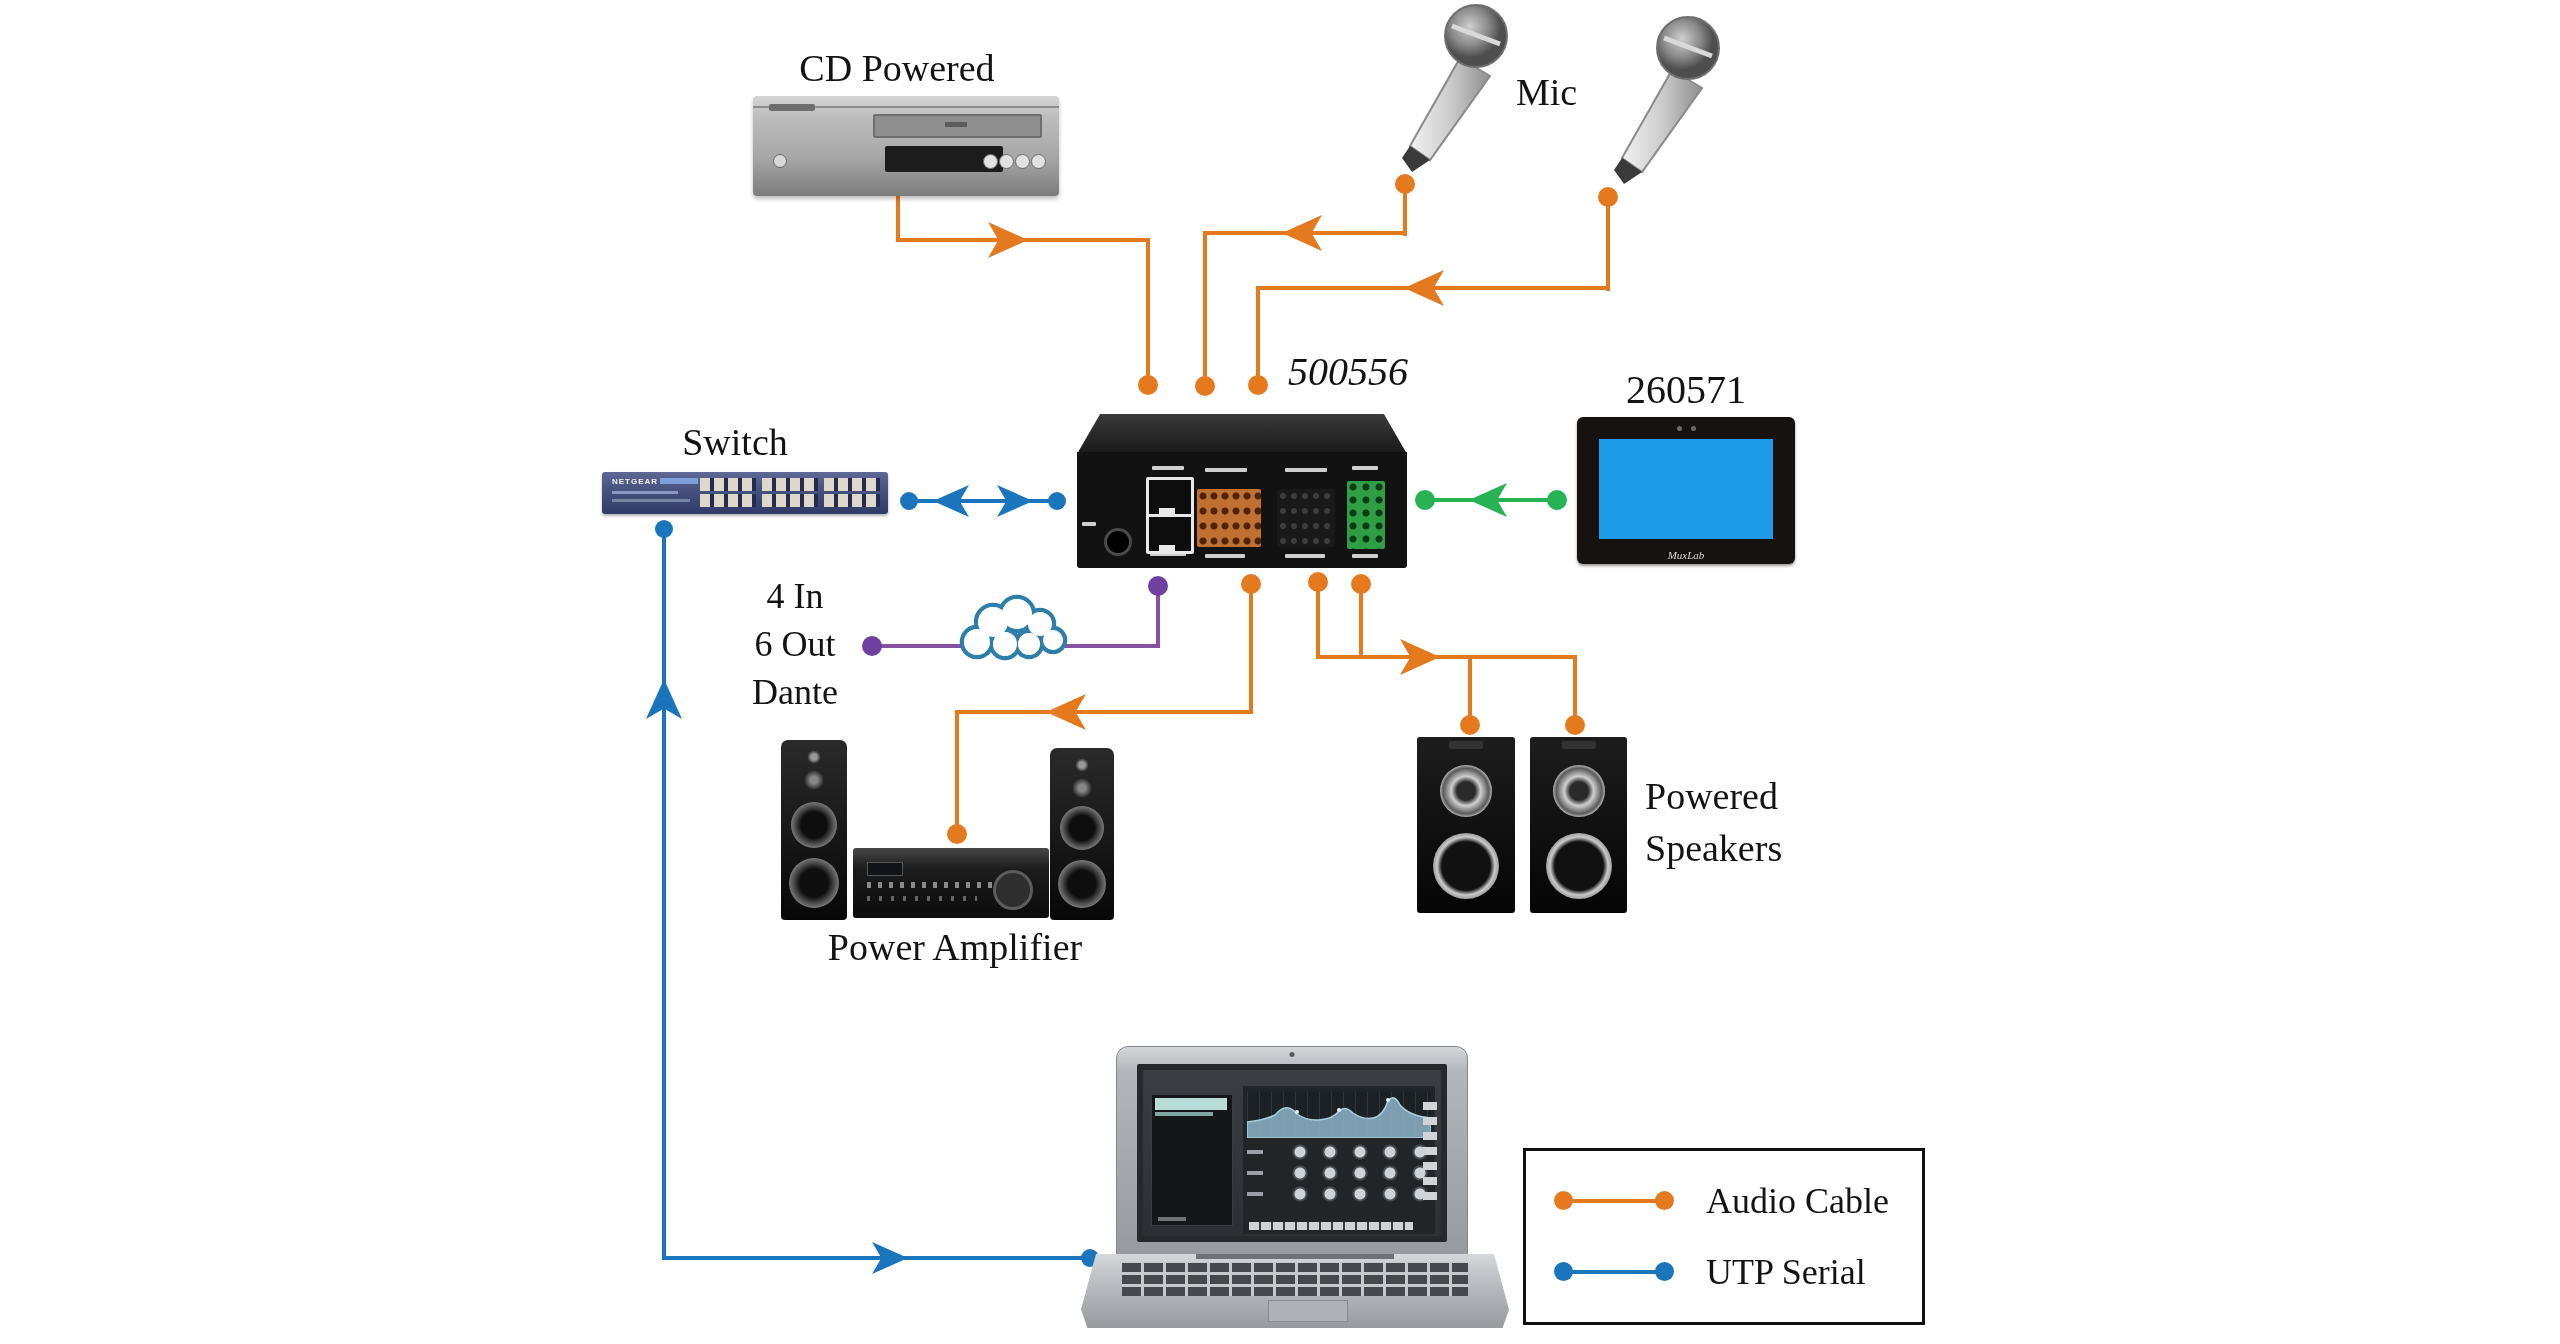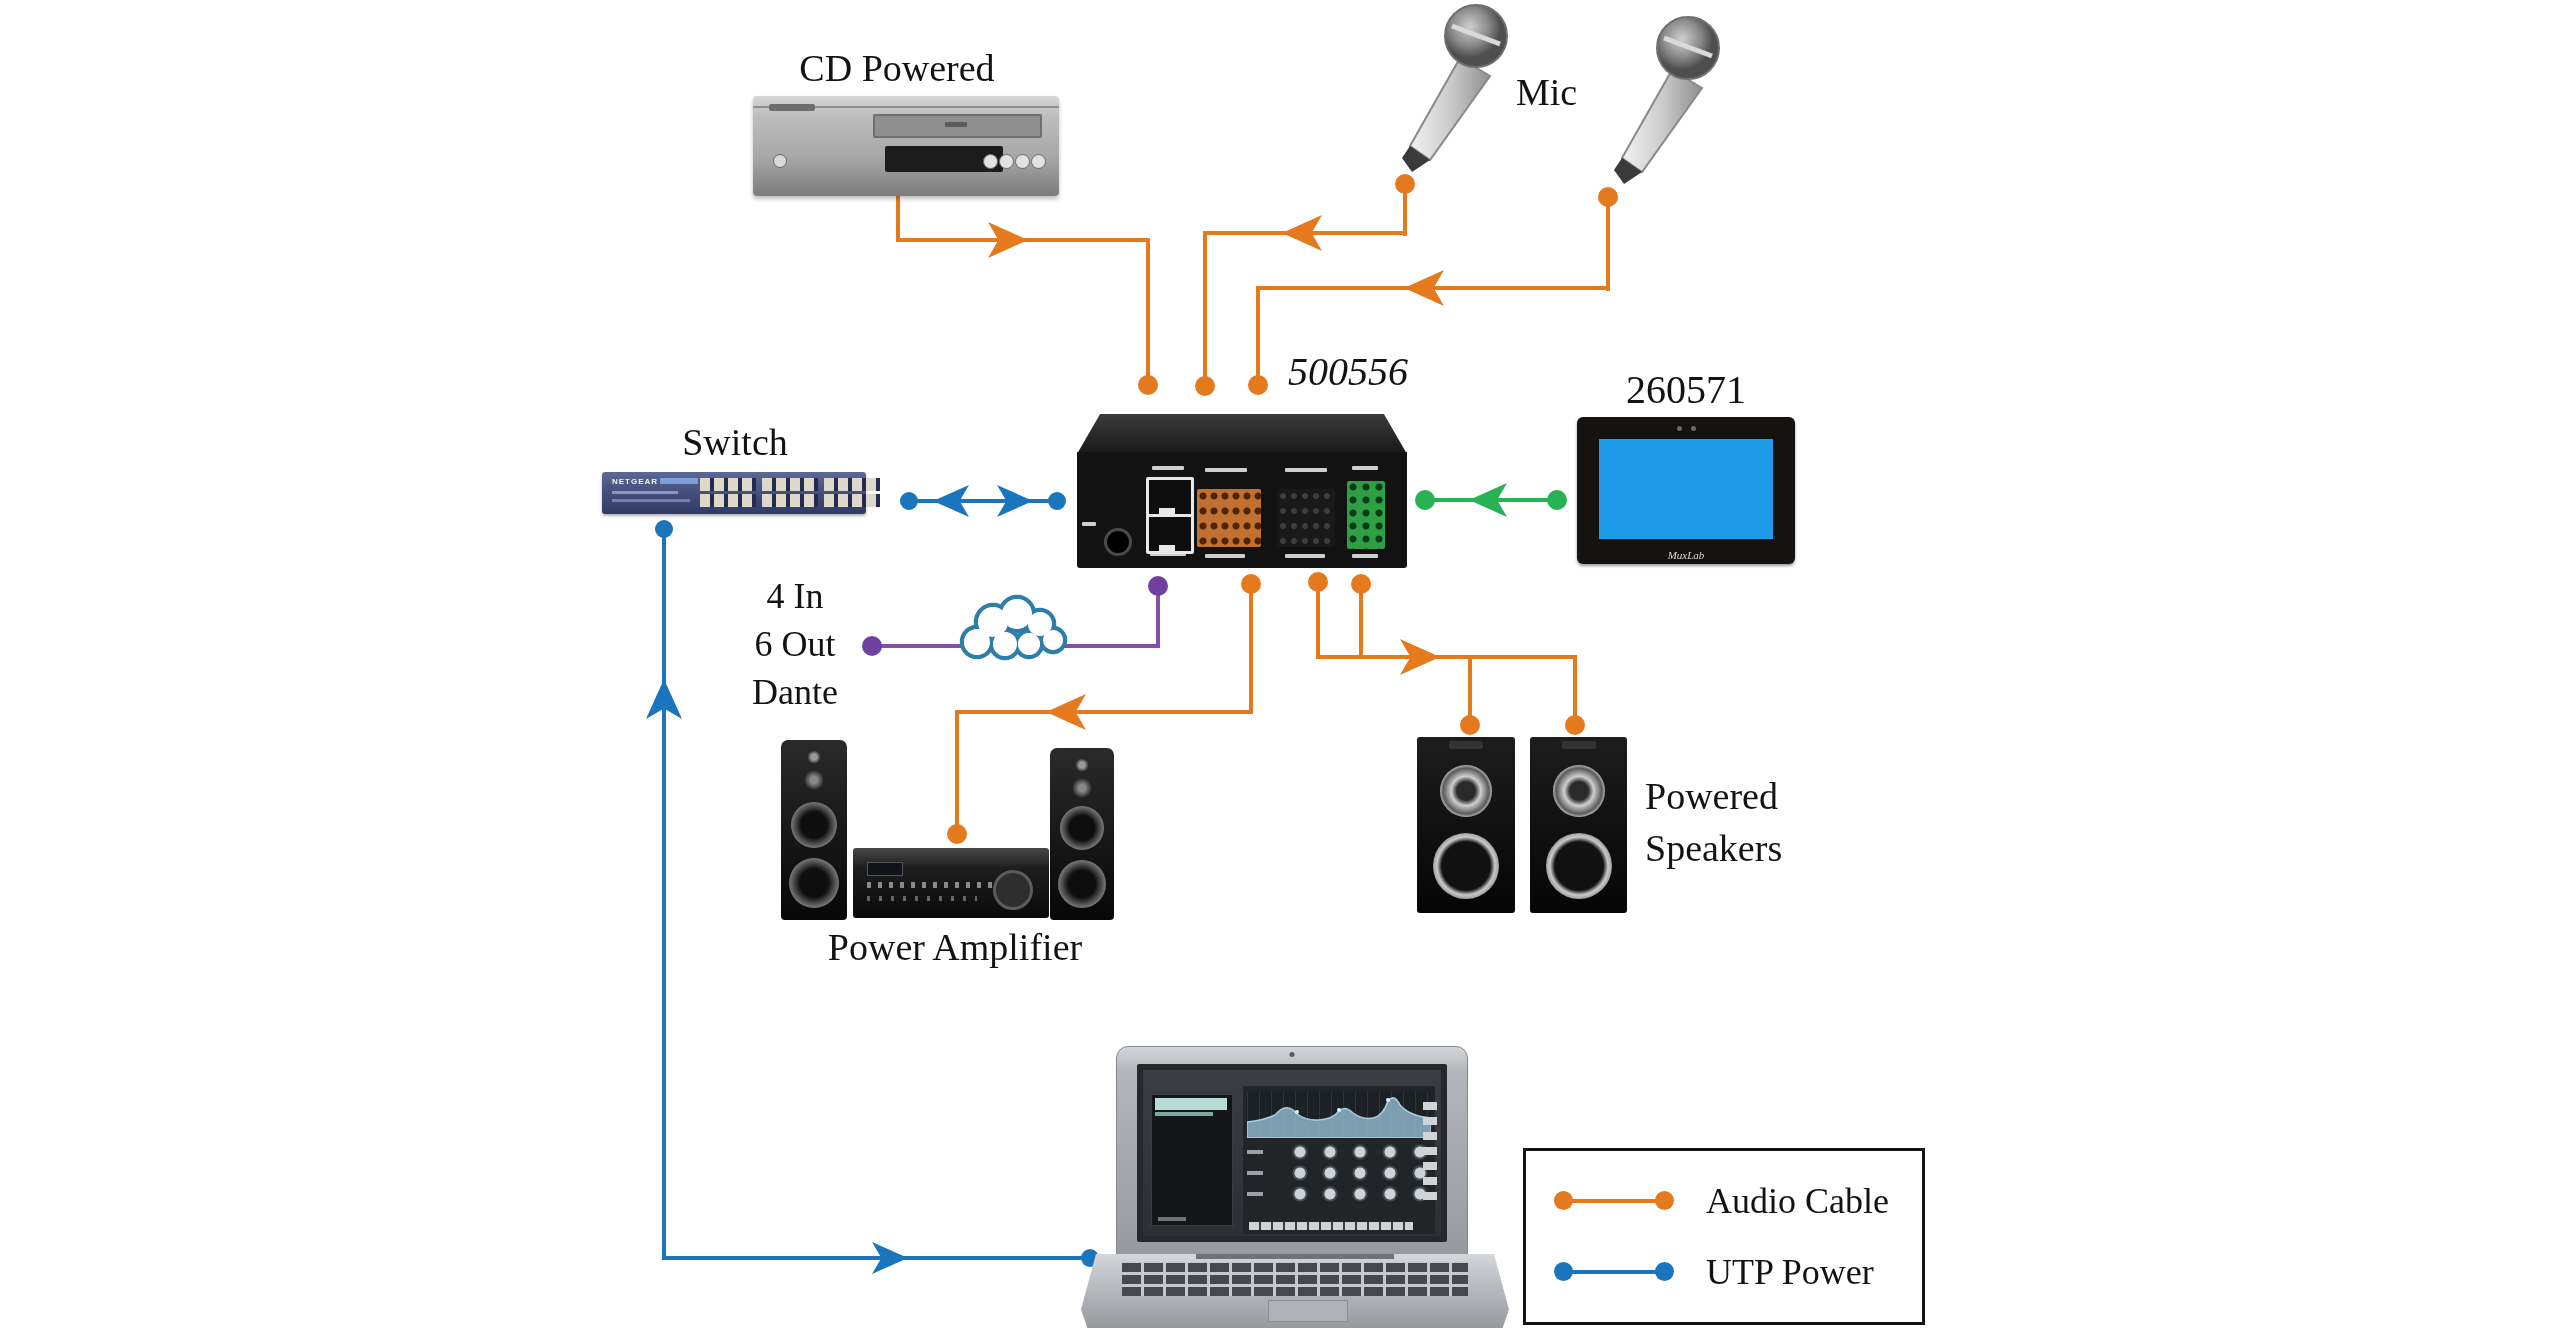--- a/index.html
+++ b/index.html
@@ -35,21 +35,21 @@
   .cd-tray::after{content:"";position:absolute;left:70px;top:6px;width:22px;height:5px;background:#5c5c5c;}
   .cd-display{position:absolute;left:132px;top:50px;width:118px;height:26px;background:#1c1c1c;border-radius:2px;}
   .cd-btn{position:absolute;top:58px;width:13px;height:13px;border-radius:50%;background:#e2e2e2;border:1px solid #6a6a6a;}
   .cd-brand{position:absolute;left:16px;top:8px;width:46px;height:7px;background:#6d6d6d;border-radius:2px;}
   .cd-power{position:absolute;left:20px;top:58px;width:12px;height:12px;border-radius:50%;background:#d8d8d8;border:1px solid #666;}
 
   
   .mic{position:absolute;width:150px;height:185px;}
 
   
-  .sw-body{position:absolute;left:602px;top:472px;width:264px;height:42px;border-radius:3px;
+  .sw-body{position:absolute;left:602px;top:472px;width:286px;height:42px;border-radius:3px;
     background:linear-gradient(180deg,#5d6994 0%,#46517e 45%,#2f3a66 100%);box-shadow:0 2px 3px rgba(0,0,0,.3);}
   .sw-brand{position:absolute;left:10px;top:5px;font-size:8px;font-weight:bold;color:#f0f0f0;letter-spacing:1px;}
   .sw-tag{position:absolute;left:58px;top:6px;width:38px;height:6px;background:#7f9fd8;}
   .sw-dash1{position:absolute;left:10px;top:19px;width:66px;height:3px;background:#8b97c0;}
   .sw-dash2{position:absolute;left:10px;top:27px;width:78px;height:3px;background:#77839f;}
   .sw-ports{position:absolute;top:6px;width:56px;height:30px;}
   .sw-prow{position:absolute;left:0;width:56px;height:13px;background:repeating-linear-gradient(90deg,#ded8ca 0 10px,#232c50 10px 14px);}
 
   
   .dsp-top{position:absolute;left:1077px;top:414px;width:330px;height:40px;
@@ -403,17 +403,17 @@
     <div class="lt-pad"></div>
   </div>
 
   <div class="legend">
     <div class="lg-row">
       <span class="lg-line" style="color:#E5791E;"></span>
       <span class="lg-lbl">Audio Cable</span>
     </div>
     <div class="lg-row">
       <span class="lg-line" style="color:#1B75BC;"></span>
-      <span class="lg-lbl">UTP Power</span>
+      <span class="lg-lbl">UTP Serial</span>
     </div>
   </div>
 
 </div>
 
 </body></html>

